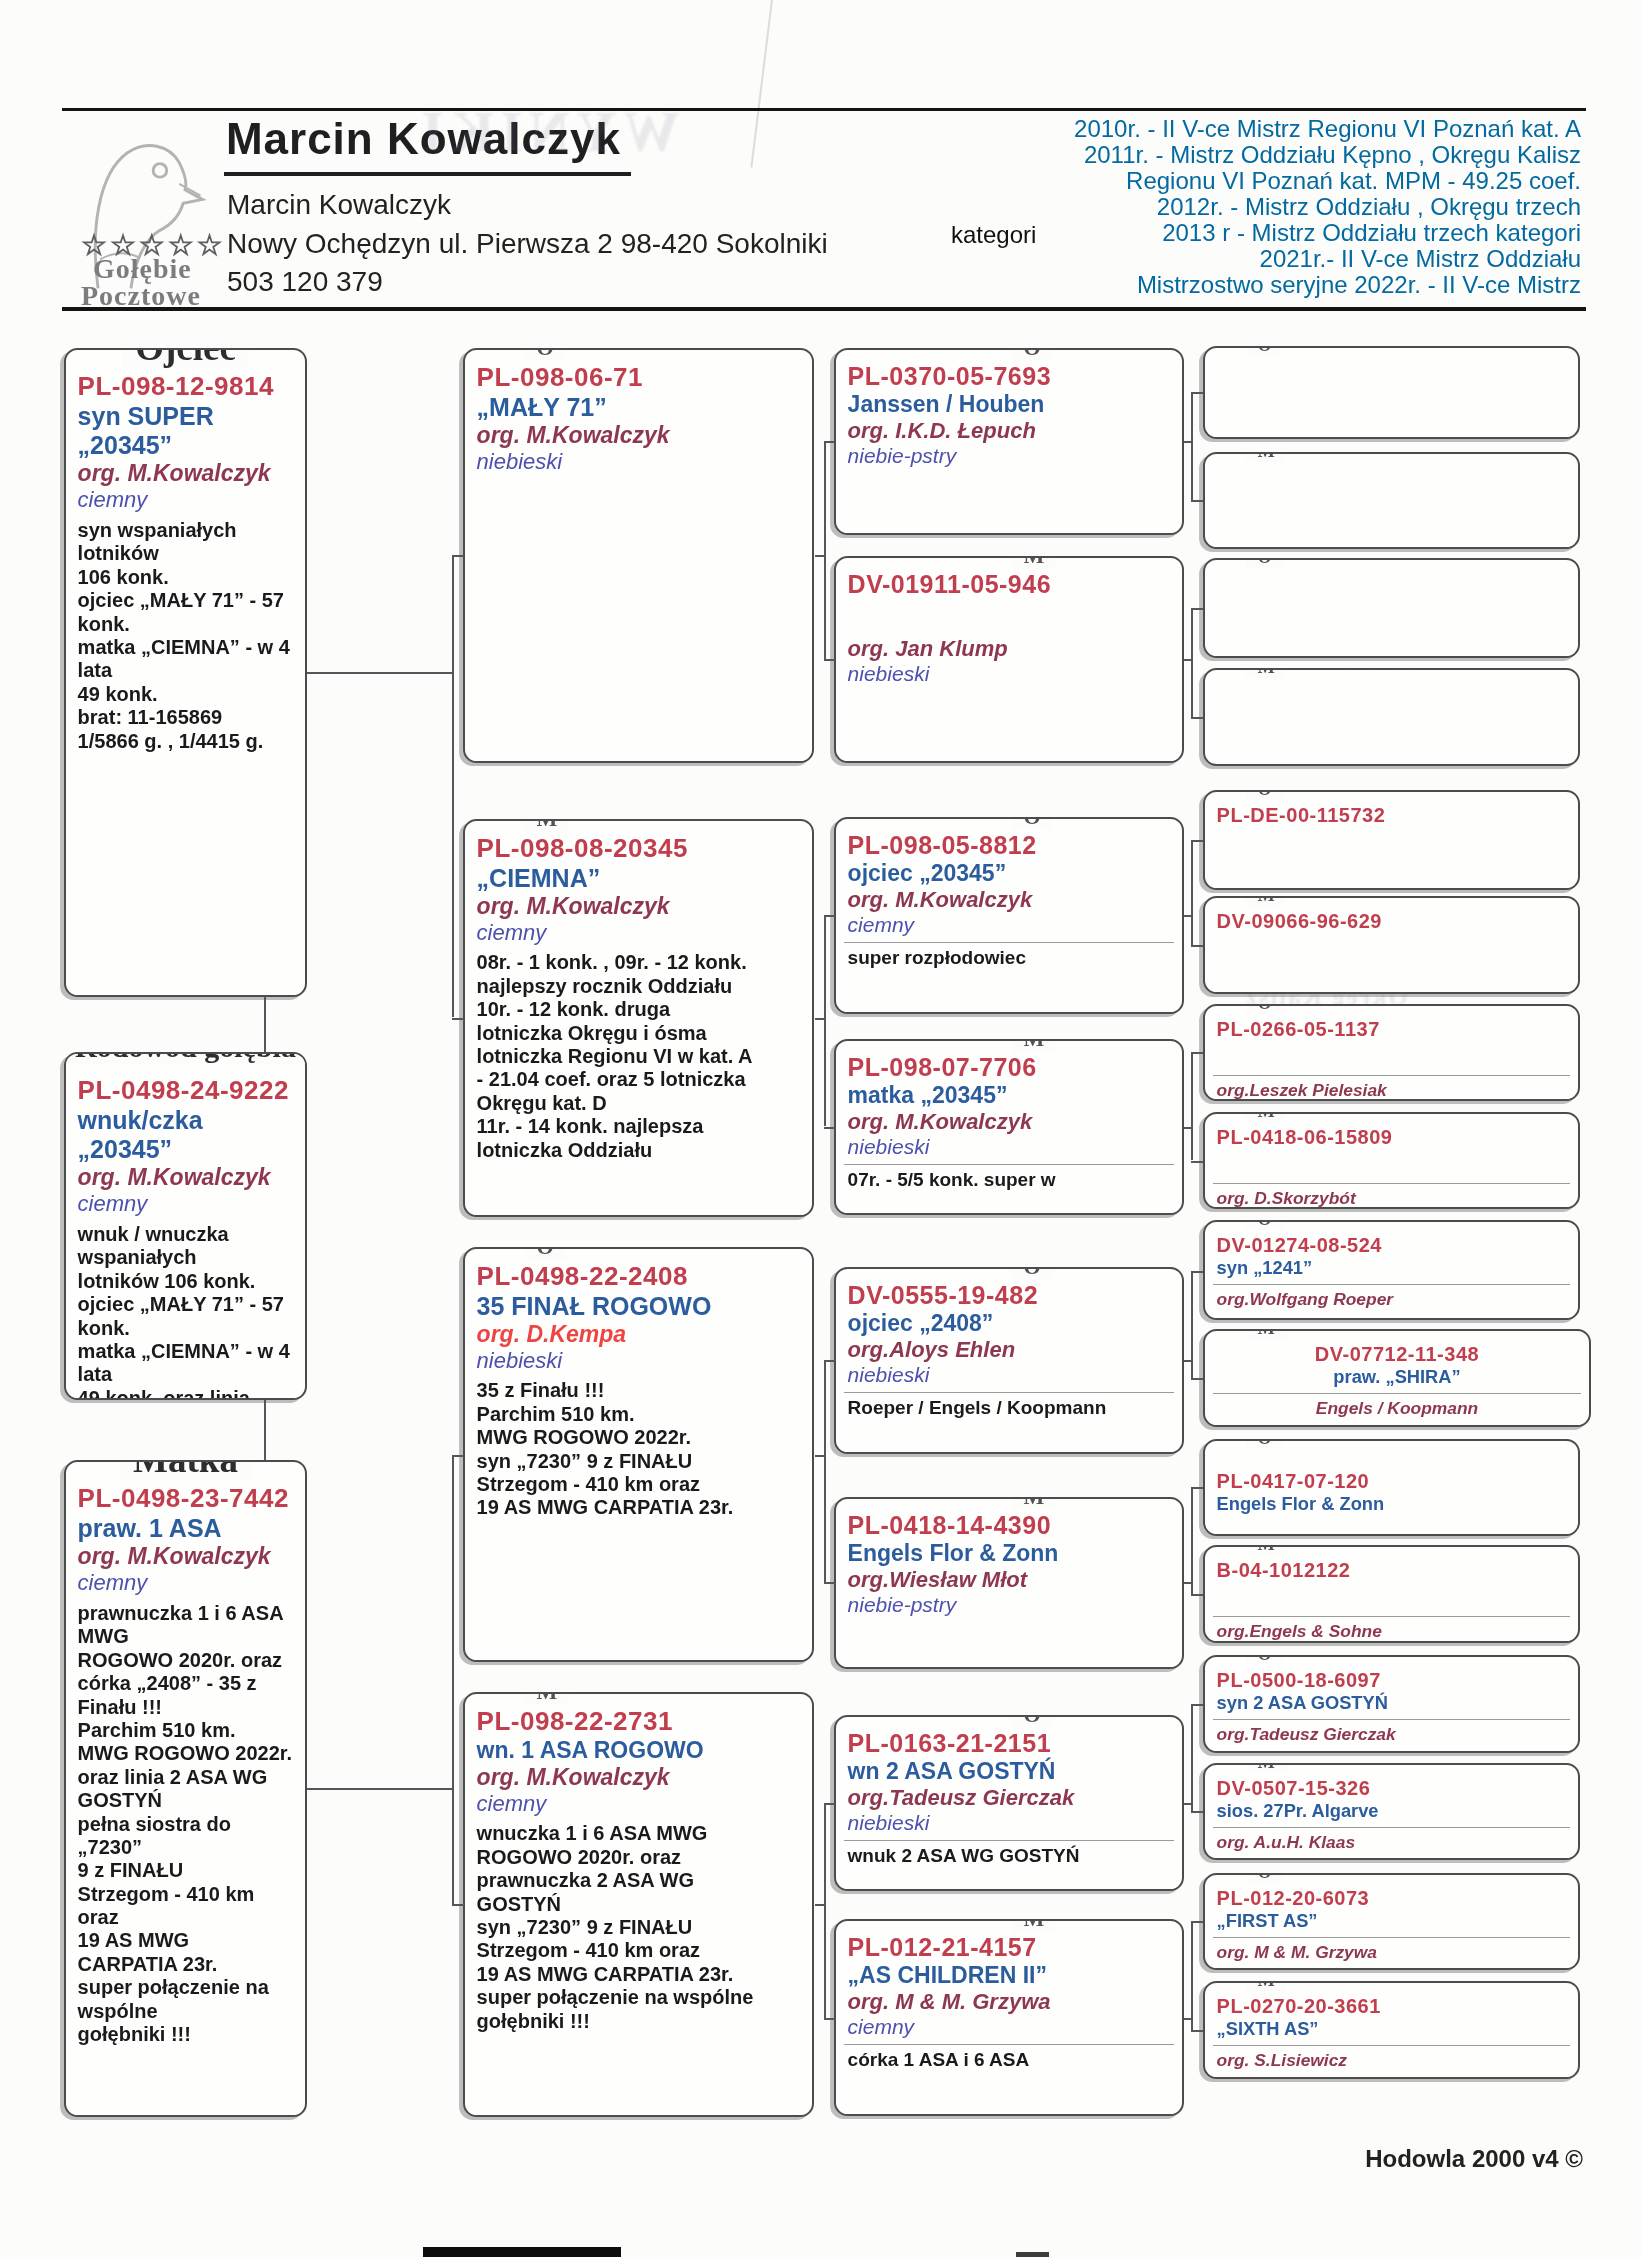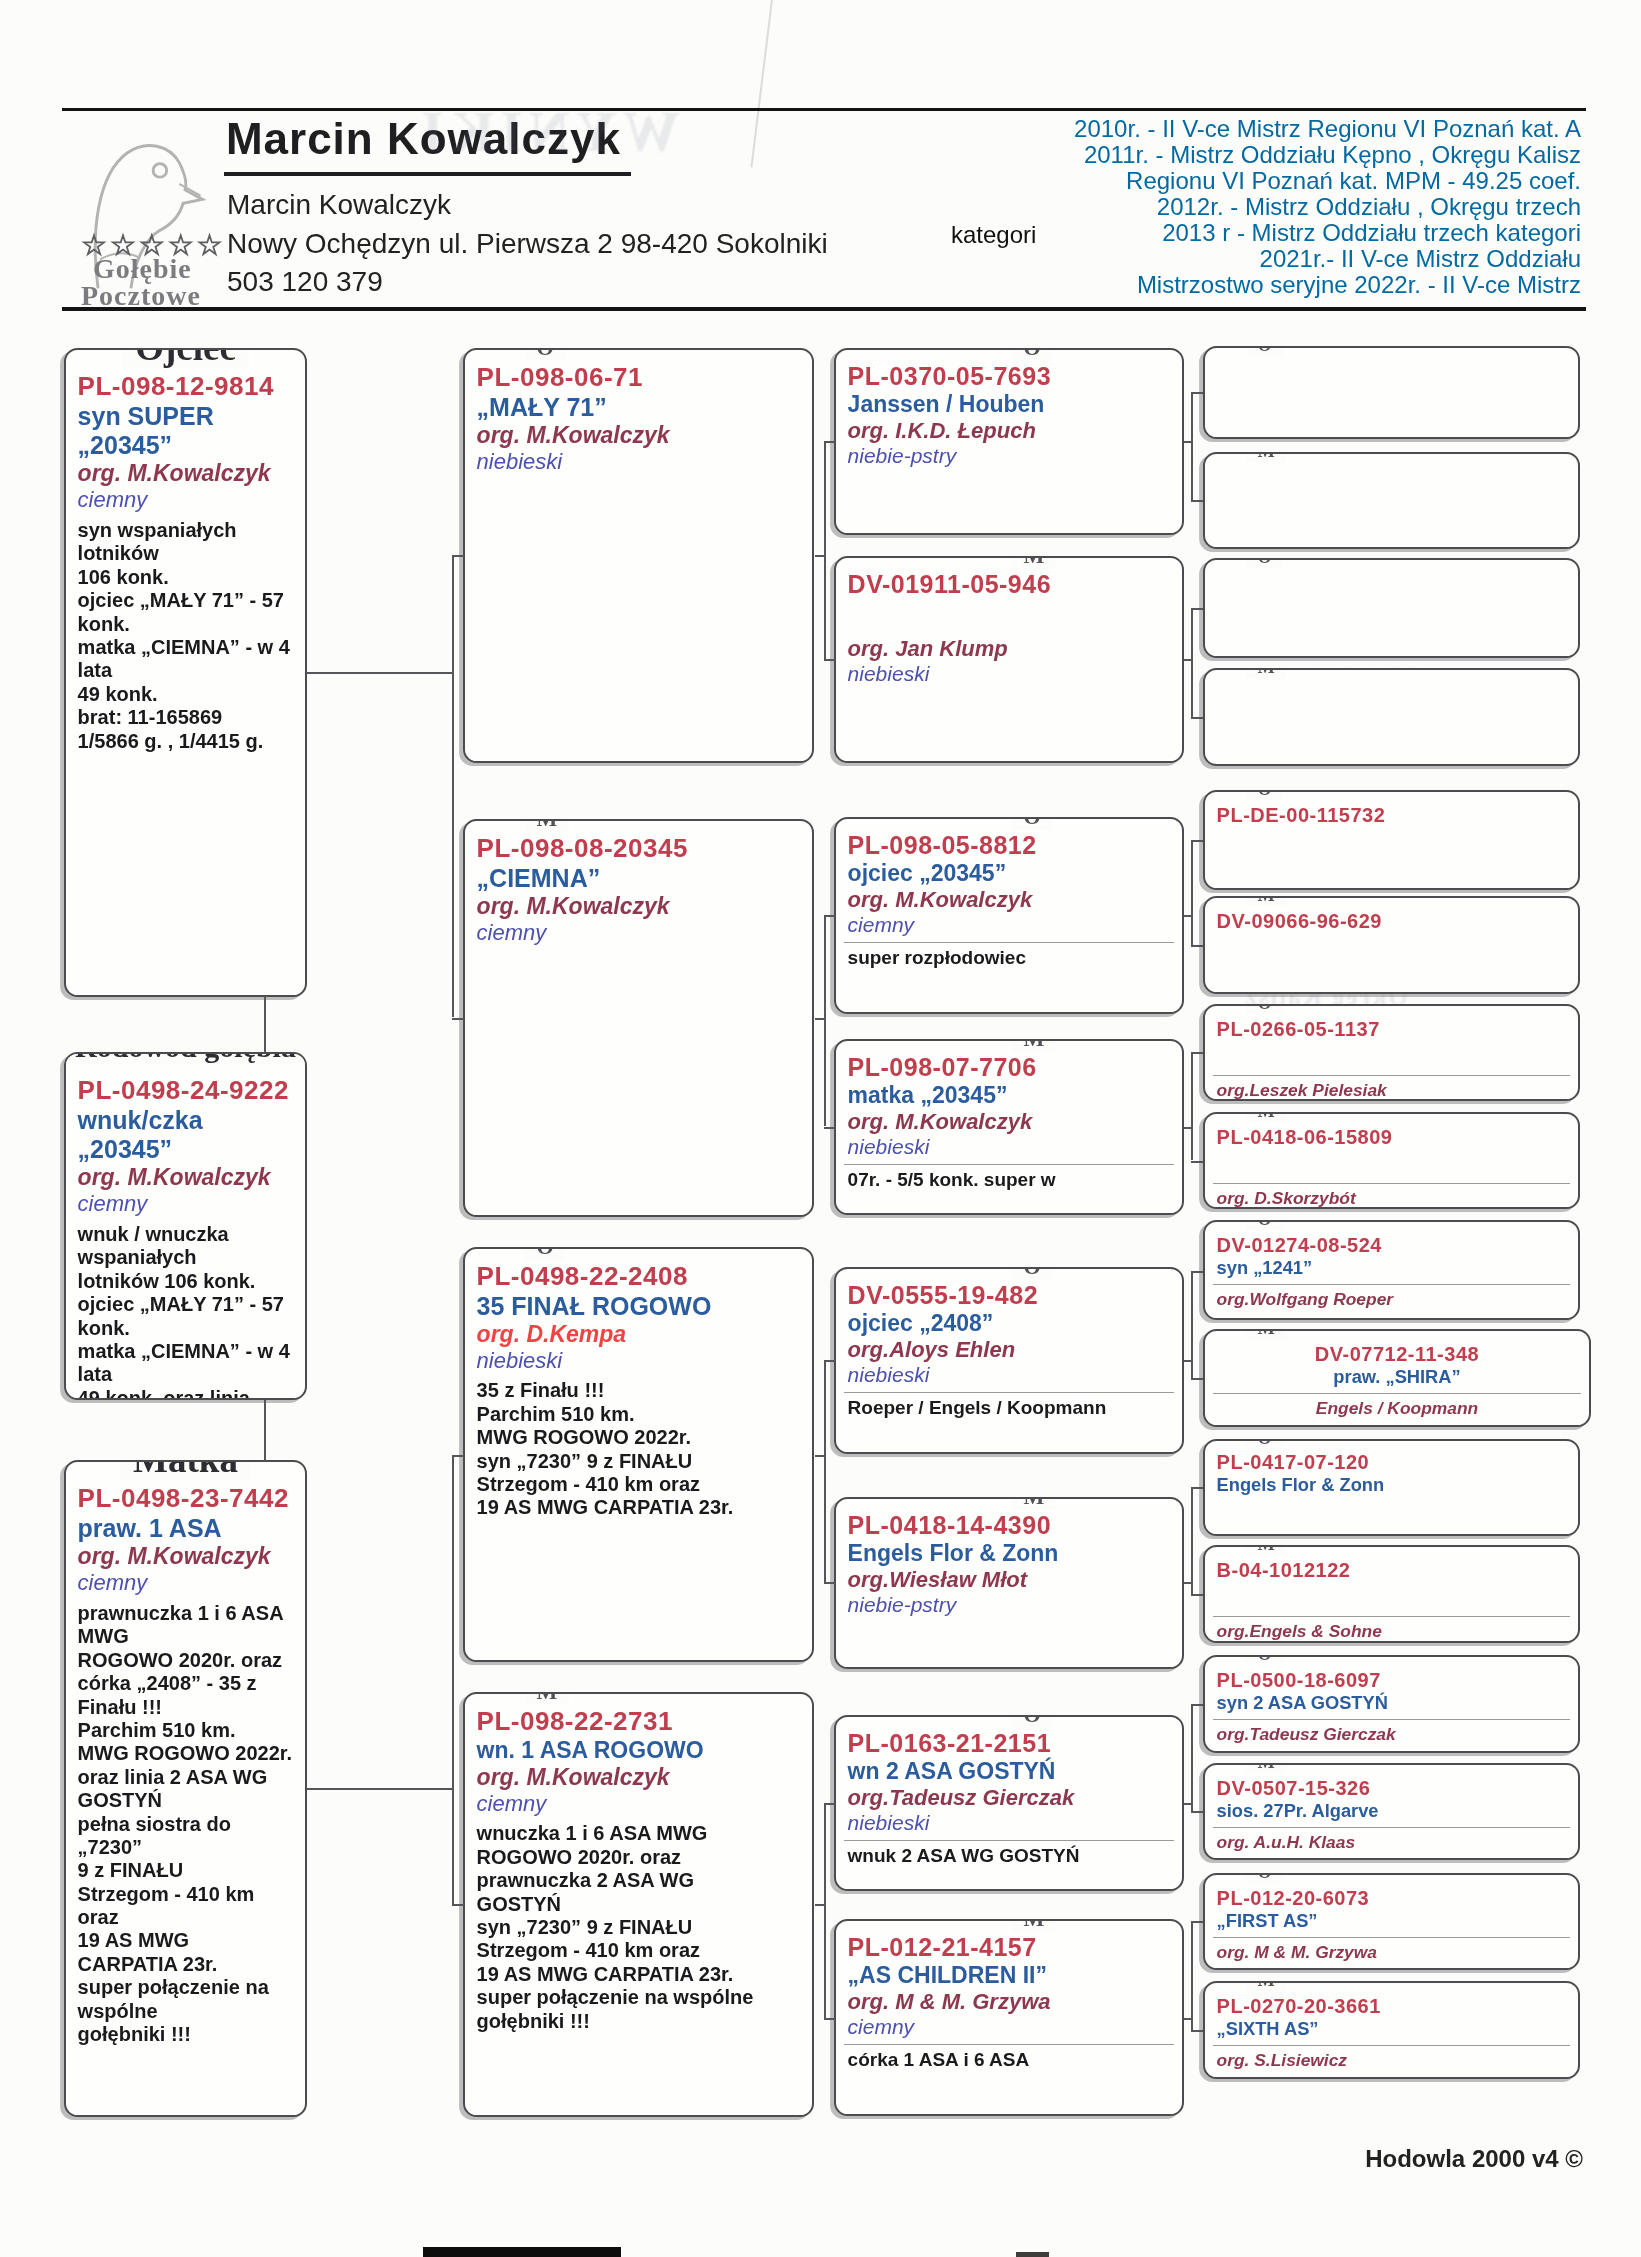--- a/index.html
+++ b/index.html
@@ -138,20 +138,29 @@
         <div class="pname" style="font-size: 25px; color: rgb(43, 92, 158);">„MAŁY 71”</div>
         <div class="porg" style="font-size: 23px; color: rgb(142, 56, 80);">org. M.Kowalczyk</div>
         <div class="pcol" style="font-size: 22px; color: rgb(77, 80, 174); margin-bottom: 5.8px;">niebieski</div>
       </div>
       <div class="pbox" style="left: 463px; top: 819px; width: 351px; height: 398px;">
         <div class="omlabel" style="left: 60px; font-size: 22px; top: -15.4px;">M</div>
         <div class="ring" style="font-size: 26px; color: rgb(192, 62, 78); margin-top: 3.9px;">PL-098-08-20345</div>
         <div class="pname" style="font-size: 25px; color: rgb(43, 92, 158);">„CIEMNA”</div>
         <div class="porg" style="font-size: 23px; color: rgb(142, 56, 80);">org. M.Kowalczyk</div>
         <div class="pcol" style="font-size: 22px; color: rgb(77, 80, 174); margin-bottom: 5.8px;">ciemny</div>
+        <div class="pdesc" style="font-size: 20px; line-height: 1.17;">08r. - 1 konk. , 09r. - 12 konk.
+najlepszy rocznik Oddziału
+10r. - 12 konk. druga
+lotniczka Okręgu i ósma
+lotniczka Regionu VI w kat. A
+- 21.04 coef. oraz 5 lotniczka
+Okręgu kat. D
+11r. - 14 konk. najlepsza
+lotniczka Oddziału</div>
       </div>
       <div class="pbox" style="left: 463px; top: 1247px; width: 351px; height: 415px;">
         <div class="omlabel" style="left: 60px; font-size: 22px; top: -15.4px;">O</div>
         <div class="ring" style="font-size: 26px; color: rgb(192, 62, 78); margin-top: 3.9px;">PL-0498-22-2408</div>
         <div class="pname" style="font-size: 25px; color: rgb(43, 92, 158);">35 FINAŁ ROGOWO</div>
         <div class="porg" style="font-size: 23px; color: #ef4444;">org. D.Kempa</div>
         <div class="pcol" style="font-size: 22px; color: rgb(77, 80, 174); margin-bottom: 5.8px;">niebieski</div>
         <div class="pdesc" style="font-size: 20px; line-height: 1.17;">35 z Finału !!!
 Parchim 510 km.
 MWG ROGOWO 2022r.
@@ -284,21 +293,21 @@
       </div>
       <div class="pbox" style="left: 1203px; top: 1329px; width: 388px; height: 98px; text-align: center;">
         <div class="omlabel" style="left: 41px; font-size: 18.3px; top: -13.5px;">M</div>
         <div class="ring" style="font-size: 20px; color: rgb(192, 62, 78); margin-top: 3.9px;">DV-07712-11-348</div>
         <div class="pname" style="font-size: 18.3px; color: rgb(43, 92, 158);">praw. „SHIRA”</div>
         <div class="sep"></div>
         <div class="porg" style="font-size: 17.4px; color: rgb(142, 56, 80);">Engels / Koopmann</div>
       </div>
       <div class="pbox" style="left: 1203px; top: 1439px; width: 377px; height: 97px;">
         <div class="omlabel" style="left: 41px; font-size: 18.3px; top: -13.5px;">O</div>
-        <div class="ring" style="font-size: 20px; color: rgb(192, 62, 78); margin-top: 2px;">PL-0417-07-120</div>
+        <div class="ring" style="font-size: 20px; color: rgb(192, 62, 78); margin-top: 21px;">PL-0417-07-120</div>
         <div class="pname" style="font-size: 18.3px; color: rgb(43, 92, 158);">Engels Flor &amp; Zonn</div>
       </div>
       <div class="pbox" style="left: 1203px; top: 1545px; width: 377px; height: 98px;">
         <div class="omlabel" style="left: 41px; font-size: 18.3px; top: -13.5px;">M</div>
         <div class="ring" style="font-size: 20px; color: rgb(192, 62, 78); margin-top: 3.9px;">B-04-1012122</div>
         <div style="height: 29px;"></div>
         <div class="sep"></div>
         <div class="porg" style="font-size: 17.4px; color: rgb(142, 56, 80);">org.Engels &amp; Sohne</div>
       </div>
       <div class="pbox" style="left: 1203px; top: 1655px; width: 377px; height: 98px;">

